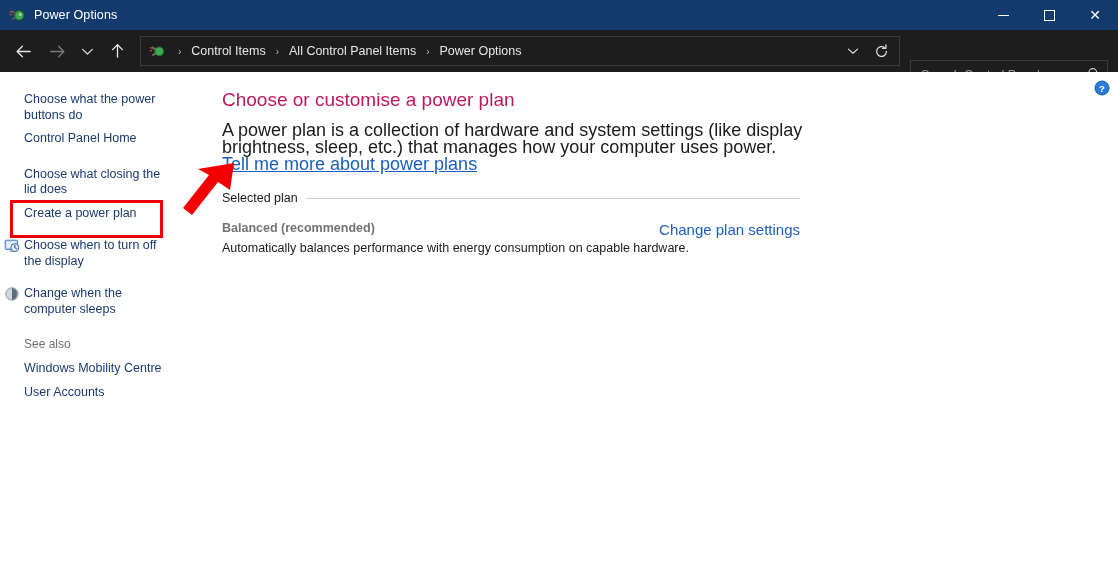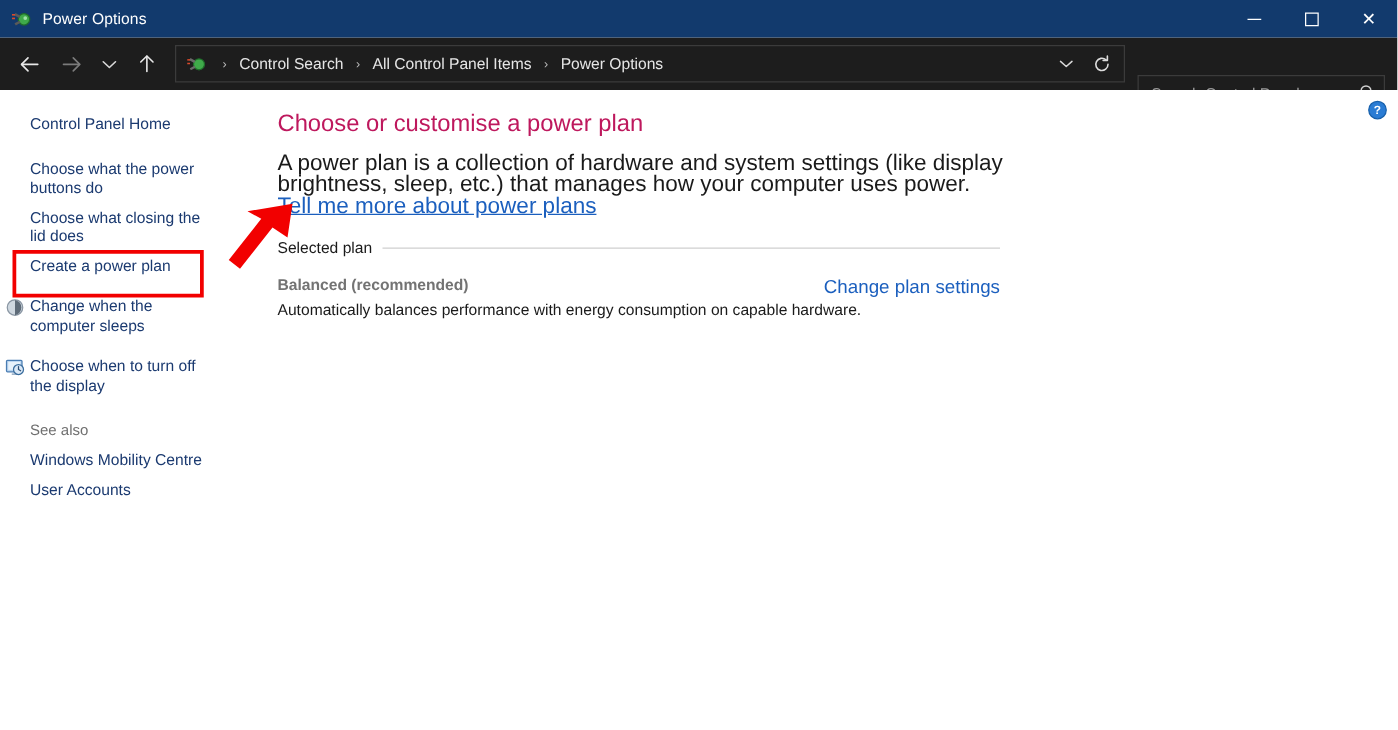--- a/index.html
+++ b/index.html
@@ -346,21 +346,21 @@
       <span class="addr-icon">
         <svg width="16" height="16" viewBox="0 0 16 16">
           <circle cx="10.2" cy="8.4" r="4.4" fill="#3faa4a" stroke="#1f6b2a" stroke-width="1"></circle>
           <path d="M7.3 5.6 L3.4 3.3 L2.4 5.2 L6.4 7.4 Z" fill="#6a6a6a"></path>
           <rect x="0.8" y="4.3" width="2.2" height="1.2" fill="#d94a2b"></rect>
           <rect x="0.8" y="7.2" width="2.2" height="1.2" fill="#d94a2b"></rect>
           <path d="M6.6 9.6 L2.8 11.6 L3.7 13.2 L7.4 11.2 Z" fill="#6a6a6a"></path>
         </svg>
       </span>
       <span class="crumb-sep">›</span>
-      <span class="crumb">Control Search</span>
+      <span class="crumb">Control Items</span>
       <span class="crumb-sep">›</span>
       <span class="crumb">All Control Panel Items</span>
       <span class="crumb-sep">›</span>
       <span class="crumb">Power Options</span>
       <span class="addr-spacer"></span>
       <span class="addr-chevron">
         <svg width="12" height="8" viewBox="0 0 12 8">
           <path d="M1.4 2.1 L6 6.2 L10.6 2.1" fill="none" stroke="#d8d8d8" stroke-width="1.2" stroke-linecap="round" stroke-linejoin="round"></path>
         </svg>
       </span>
@@ -379,60 +379,60 @@
           <circle cx="5.8" cy="5.6" r="3.9" fill="none" stroke="#cfcfcf" stroke-width="1.2"></circle>
           <path d="M8.7 8.6 L12.6 12.6" stroke="#cfcfcf" stroke-width="1.2" stroke-linecap="round"></path>
         </svg>
       </span>
     </div>
   </div>
 
   <div class="body">
 
     <div class="sidebar">
+      <a class="side-link">
+        <span class="lbl">Choose what the power buttons do</span>
+      </a>
+
       <a class="side-link home">
         <span class="lbl">Control Panel Home</span>
       </a>
 
       <a class="side-link">
-        <span class="lbl">Choose what the power buttons do</span>
-      </a>
-
-      <a class="side-link">
         <span class="lbl">Choose what closing the lid does</span>
       </a>
 
       <a class="side-link">
         <span class="lbl">Create a power plan</span>
-      </a>
-
-      <a class="side-link with-icon spaced">
-        <span class="ico">
-          <svg width="16" height="16" viewBox="0 0 16 16">
-            <circle cx="8" cy="8" r="6.2" fill="#cfd8e0" stroke="#8a96a3" stroke-width="1"></circle>
-            <path d="M8 1.9 a6.2 6.2 0 0 0 0 12.2 a6.2 6.2 0 0 1 0 -12.2 z" fill="#f2f5f8"></path>
-            <path d="M8 1.9 a6.2 6.2 0 0 1 0 12.2 z" fill="#5e6b78"></path>
-          </svg>
-        </span>
-        <span class="lbl">Change when the computer sleeps</span>
       </a>
 
       <a class="side-link with-icon spaced">
         <span class="ico">
           <svg width="16" height="16" viewBox="0 0 16 16">
             <rect x="1.2" y="2.2" width="12.4" height="9.2" rx="0.8" fill="#b9d4ef" stroke="#4a7db3" stroke-width="1"></rect>
             <rect x="2.6" y="3.5" width="9.6" height="6.4" fill="#e8f2fb"></rect>
             <path d="M5.4 12.8 h5 v1 h-5 z" fill="#7d98b5"></path>
             <circle cx="10.8" cy="9.6" r="4" fill="#dbe9f7" stroke="#3a6d9e" stroke-width="1"></circle>
             <path d="M10.8 7.2 V9.6 L12.5 10.6" fill="none" stroke="#2b4f75" stroke-width="1" stroke-linecap="round"></path>
           </svg>
         </span>
         <span class="lbl">Choose when to turn off the display</span>
       </a>
 
+      <a class="side-link with-icon spaced">
+        <span class="ico">
+          <svg width="16" height="16" viewBox="0 0 16 16">
+            <circle cx="8" cy="8" r="6.2" fill="#cfd8e0" stroke="#8a96a3" stroke-width="1"></circle>
+            <path d="M8 1.9 a6.2 6.2 0 0 0 0 12.2 a6.2 6.2 0 0 1 0 -12.2 z" fill="#f2f5f8"></path>
+            <path d="M8 1.9 a6.2 6.2 0 0 1 0 12.2 z" fill="#5e6b78"></path>
+          </svg>
+        </span>
+        <span class="lbl">Change when the computer sleeps</span>
+      </a>
+
       <div class="see-also">
         <div class="see-also-title">See also</div>
         <a class="side-link">
           <span class="lbl">Windows Mobility Centre</span>
         </a>
         <a class="side-link">
           <span class="lbl">User Accounts</span>
         </a>
       </div>
     </div>

